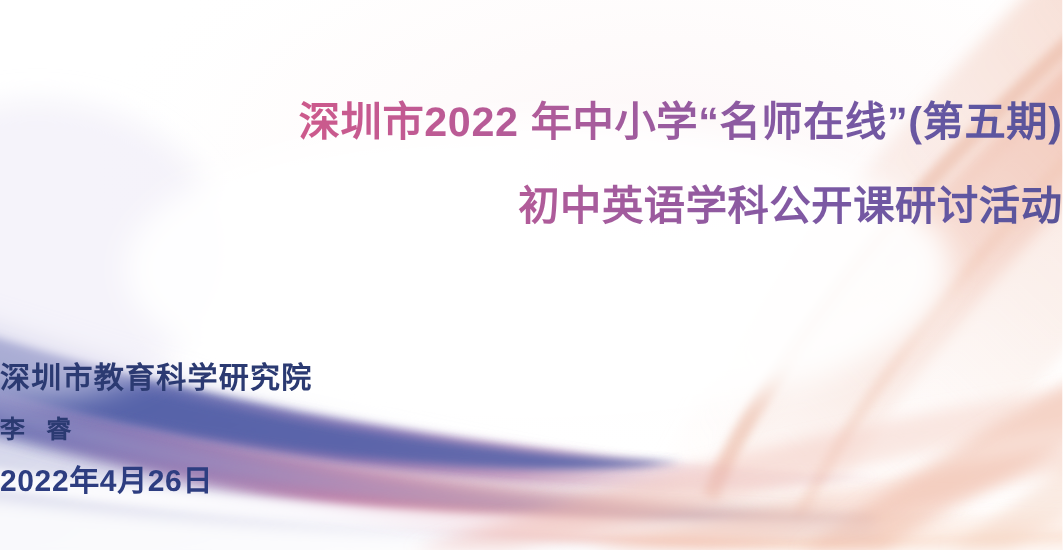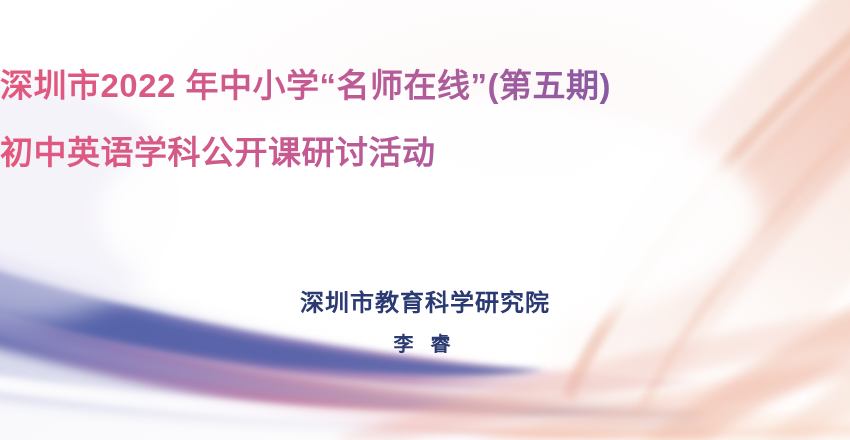--- a/index.html
+++ b/index.html
@@ -23,22 +23,22 @@
   .content{
     position:absolute;
     inset:0;
     z-index:5;
   }
 
   .title-block{
     position:absolute;
     left:0;
     right:0;
-    top:64px;
-    text-align:left;
+    top:76px;
+    text-align:right;
   }
 
   .title-line{
     display:block;
     font-family:"Liberation Sans","DejaVu Sans",sans-serif;
     font-weight:700;
     font-size:33px;
     line-height:44px;
     letter-spacing:0.5px;
     white-space:nowrap;
@@ -56,21 +56,21 @@
     -webkit-text-fill-color:transparent;
   }
   .title-line.l1{font-size:33px;}
   .title-line.l2{font-size:33px;margin-top:23px;}
 
   .presenter-block{
     position:absolute;
     left:0;
     right:0;
     top:288px;
-    text-align:center;
+    text-align:left;
   }
   .org-name{
     display:block;
     font-family:"Liberation Serif","DejaVu Serif",serif;
     font-weight:700;
     font-size:24px;
     line-height:30px;
     color:#2b3a72;
     letter-spacing:1px;
   }
@@ -265,16 +265,17 @@
   <div class="content">
 
     <div class="title-block">
       <span class="title-line l1">深圳市2022 年中小学“名师在线”(第五期)</span>
       <span class="title-line l2">初中英语学科公开课研讨活动</span>
     </div>
 
     <div class="presenter-block">
       <span class="org-name">深圳市教育科学研究院</span>
       <span class="speaker-name">李  睿</span>
+      <span class="event-date">2022年4月26日</span>
     </div>
 
   </div>
 </div>
 
 </body></html>

